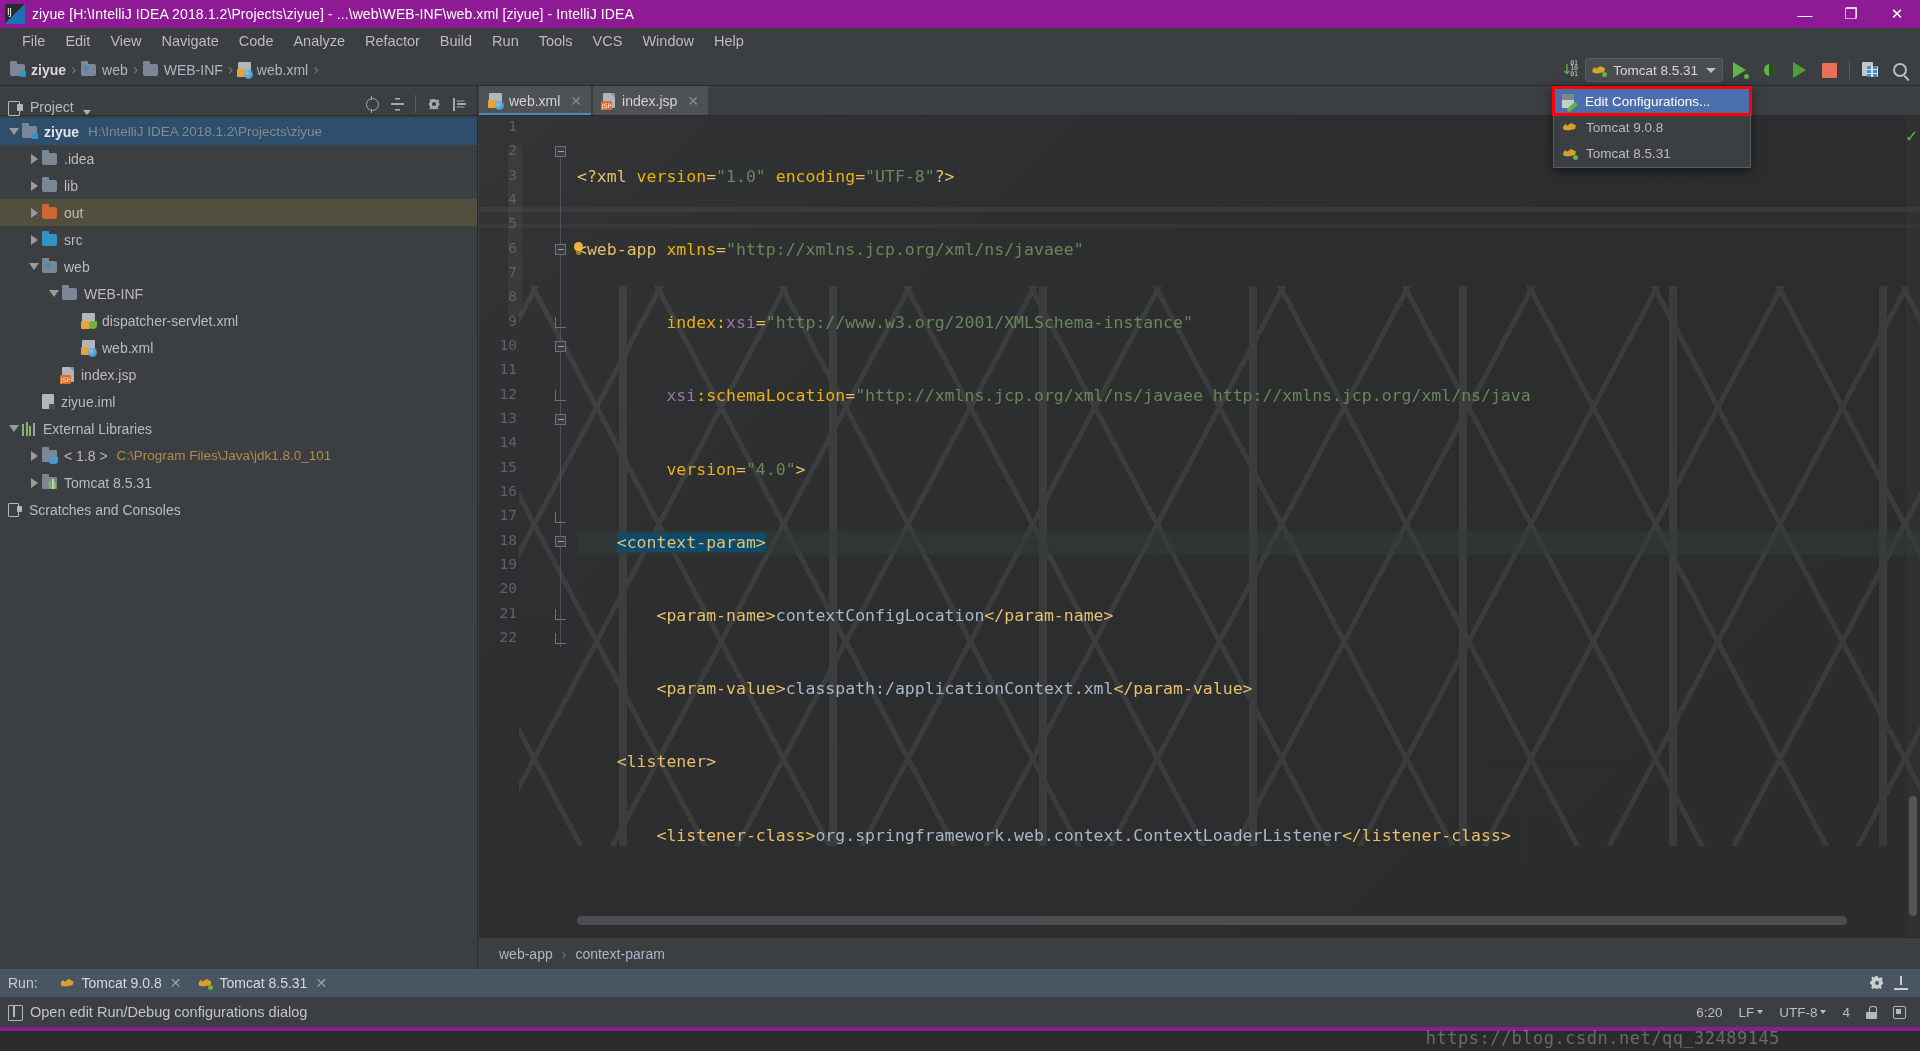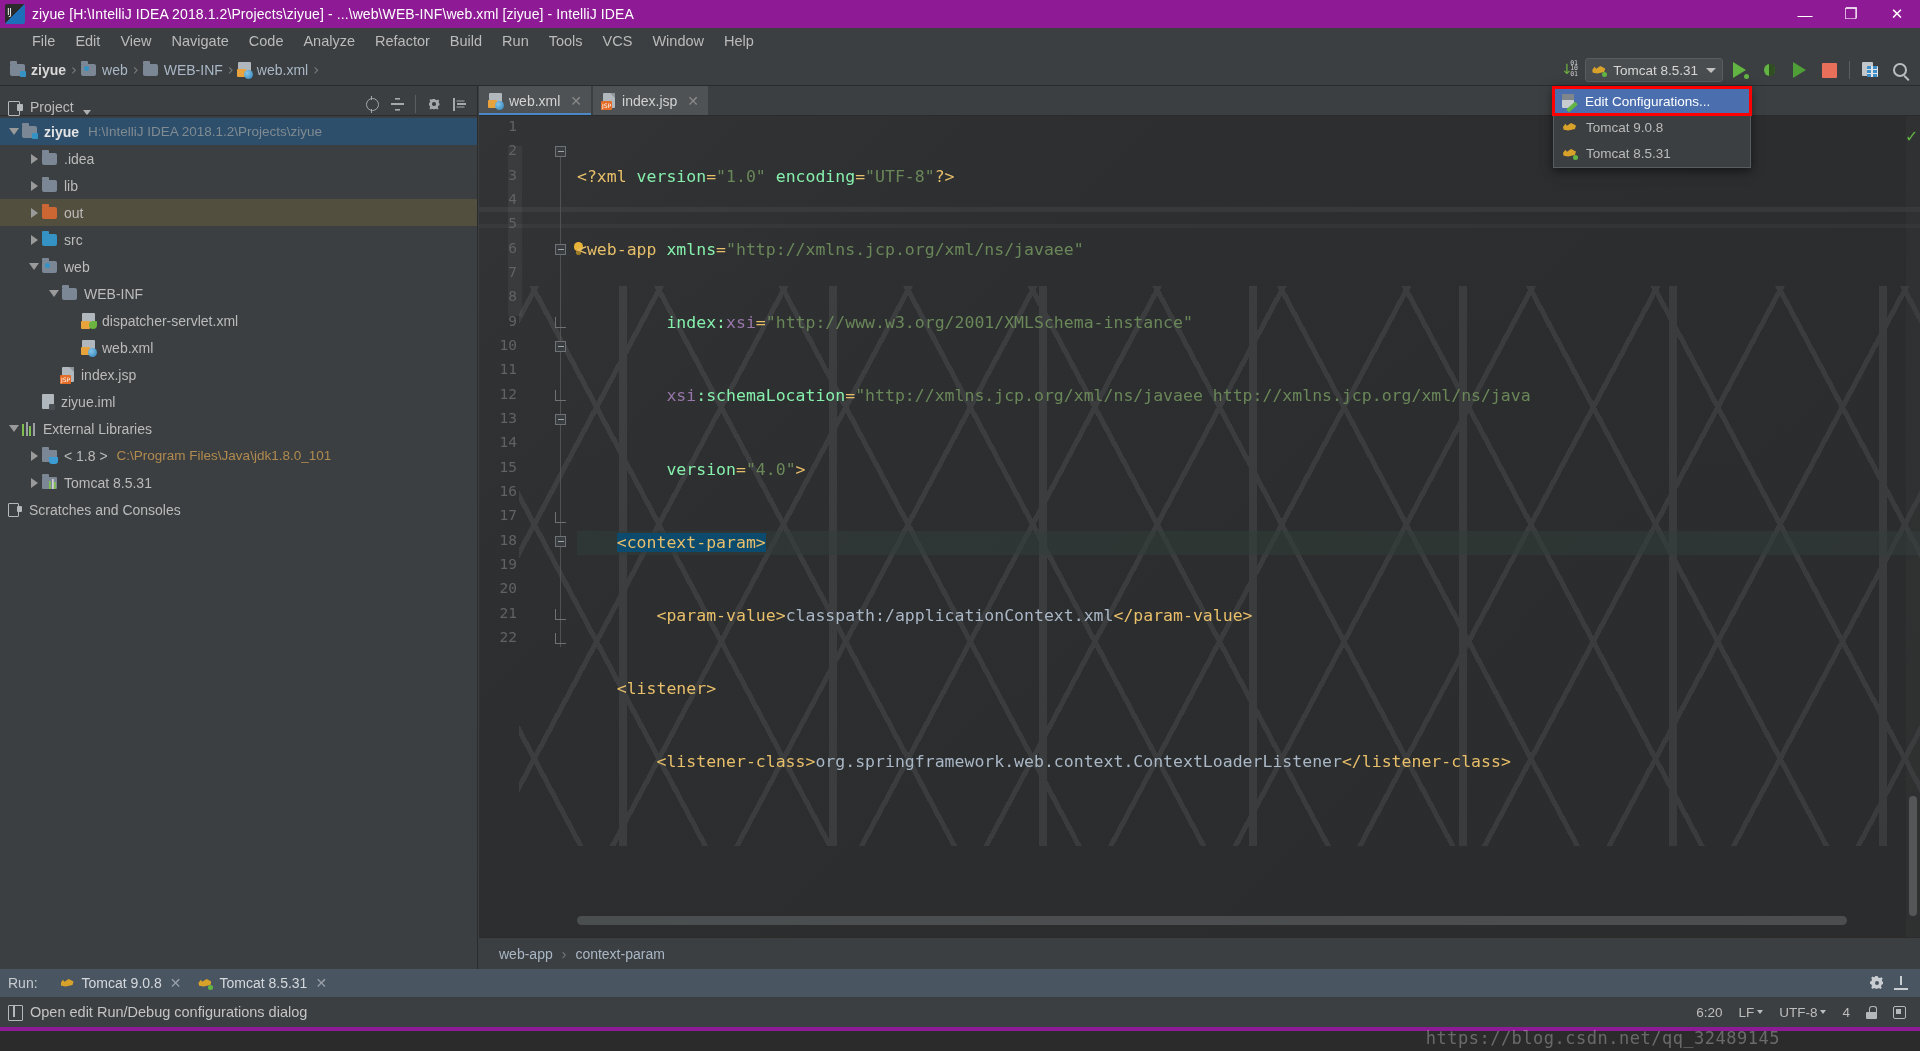--- a/index.html
+++ b/index.html
@@ -46,21 +46,21 @@
     width: 46px; height: 28px; display: flex;
     align-items: center; justify-content: center;
     color: #ffffff; font-size: 15px; cursor: default;
   }
 
   
   .menubar {
     position: absolute; top: 28px; left: 0;
     width: 1552px; height: 26px;
     background: #3c3f41;
-    display: flex; align-items: center; padding-left: 22px;
+    display: flex; align-items: center; padding-left: 12px;
   }
   .menu-item {
     color: #bbbbbb; font-size: 14.5px;
     padding: 3px 10px; cursor: default; white-space: nowrap;
   }
 
   
   .navbar {
     position: absolute; top: 54px; left: 0;
     width: 1920px; height: 32px;
@@ -446,21 +446,21 @@
 
   .code {
     position:absolute; top:30px; left:98px; height:823px; width:1343px;
     font-family:"DejaVu Sans Mono", monospace;
     font-size:16.5px; line-height:24.4px;
     white-space:pre; z-index: 4;
   }
   .cl { height:24.4px; position:relative; }
   .hl-line { background: rgba(50,62,58,0.55); }
   .tg { color:#e8bf6a; }
-  .at { color:#86efac; }
+  .at { color:#eab308; }
   .ns { color:#9876aa; }
   .st { color:#6a8759; }
   .txt { color:#a9b7c6; }
   .pi { color:#e8bf6a; }
   .tag-hl { background:#0c4a6e; }
 
   .right-gutter {
     position:absolute; top:30px; right:0; width:14px; height:823px;
     background:rgba(60,63,65,0.25); z-index:5;
   }
@@ -843,20 +843,21 @@
       <div class="bulb" style="top:126px"></div>
     </div>
 
     <div class="code">
       <div class="cl"><span class="pi">&lt;?xml </span><span class="at">version</span><span class="pi">=</span><span class="st">"1.0"</span><span class="at"> encoding</span><span class="pi">=</span><span class="st">"UTF-8"</span><span class="pi">?&gt;</span></div>
       <div class="cl"><span class="tg">&lt;web-app</span><span class="at"> xmlns</span><span class="tg">=</span><span class="st">"http://xmlns.jcp.org/xml/ns/javaee"</span></div>
       <div class="cl"><span class="at">         index:</span><span class="ns">xsi</span><span class="tg">=</span><span class="st">"http://www.w3.org/2001/XMLSchema-instance"</span></div>
       <div class="cl"><span class="at">         </span><span class="ns">xsi</span><span class="at">:schemaLocation</span><span class="tg">=</span><span class="st">"http://xmlns.jcp.org/xml/ns/javaee http://xmlns.jcp.org/xml/ns/java</span></div>
       <div class="cl"><span class="at">         version</span><span class="tg">=</span><span class="st">"4.0"</span><span class="tg">&gt;</span></div>
       <div class="cl hl-line">    <span class="tg tag-hl">&lt;context-param&gt;</span></div>
+      <div class="cl">        <span class="tg">&lt;param-name&gt;</span><span class="txt">contextConfigLocation</span><span class="tg">&lt;/param-name&gt;</span></div>
       <div class="cl">        <span class="tg">&lt;param-value&gt;</span><span class="txt">classpath:/applicationContext.xml</span><span class="tg">&lt;/param-value&gt;</span></div>
       <div class="cl">    <span class="tg">&lt;listener&gt;</span></div>
       <div class="cl">        <span class="tg">&lt;listener-class&gt;</span><span class="txt">org.springframework.web.context.ContextLoaderListener</span><span class="tg">&lt;/listener-class&gt;</span></div>
       
       
       
       
       
       
       

